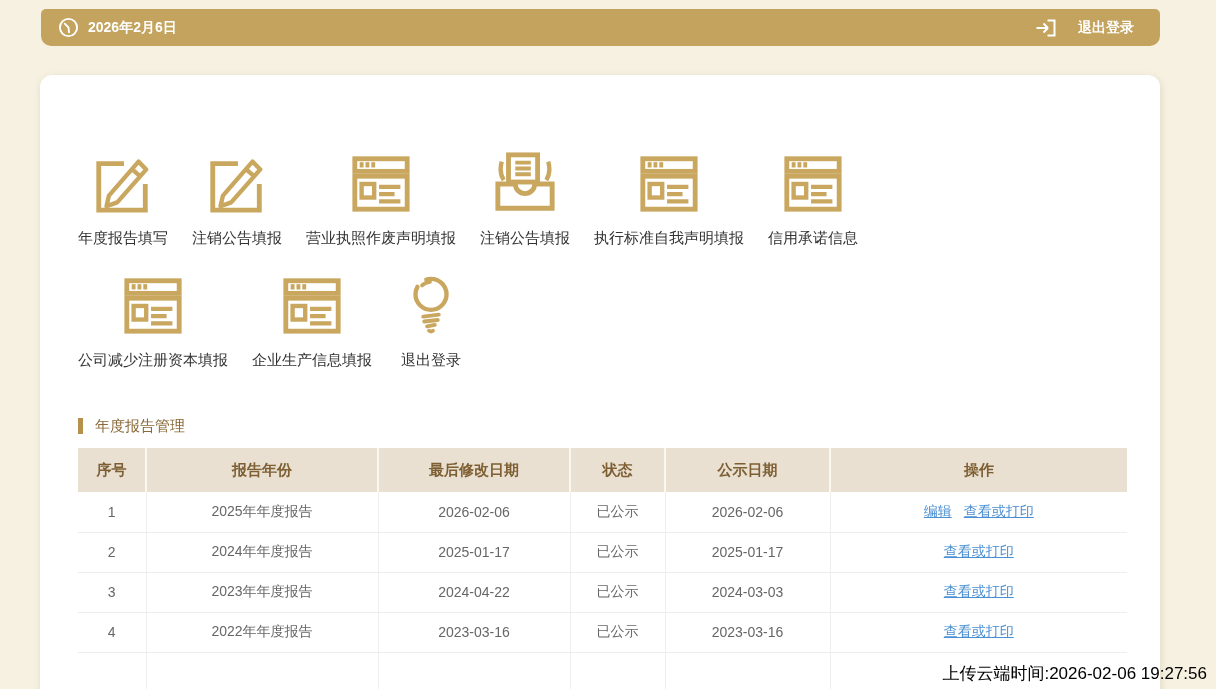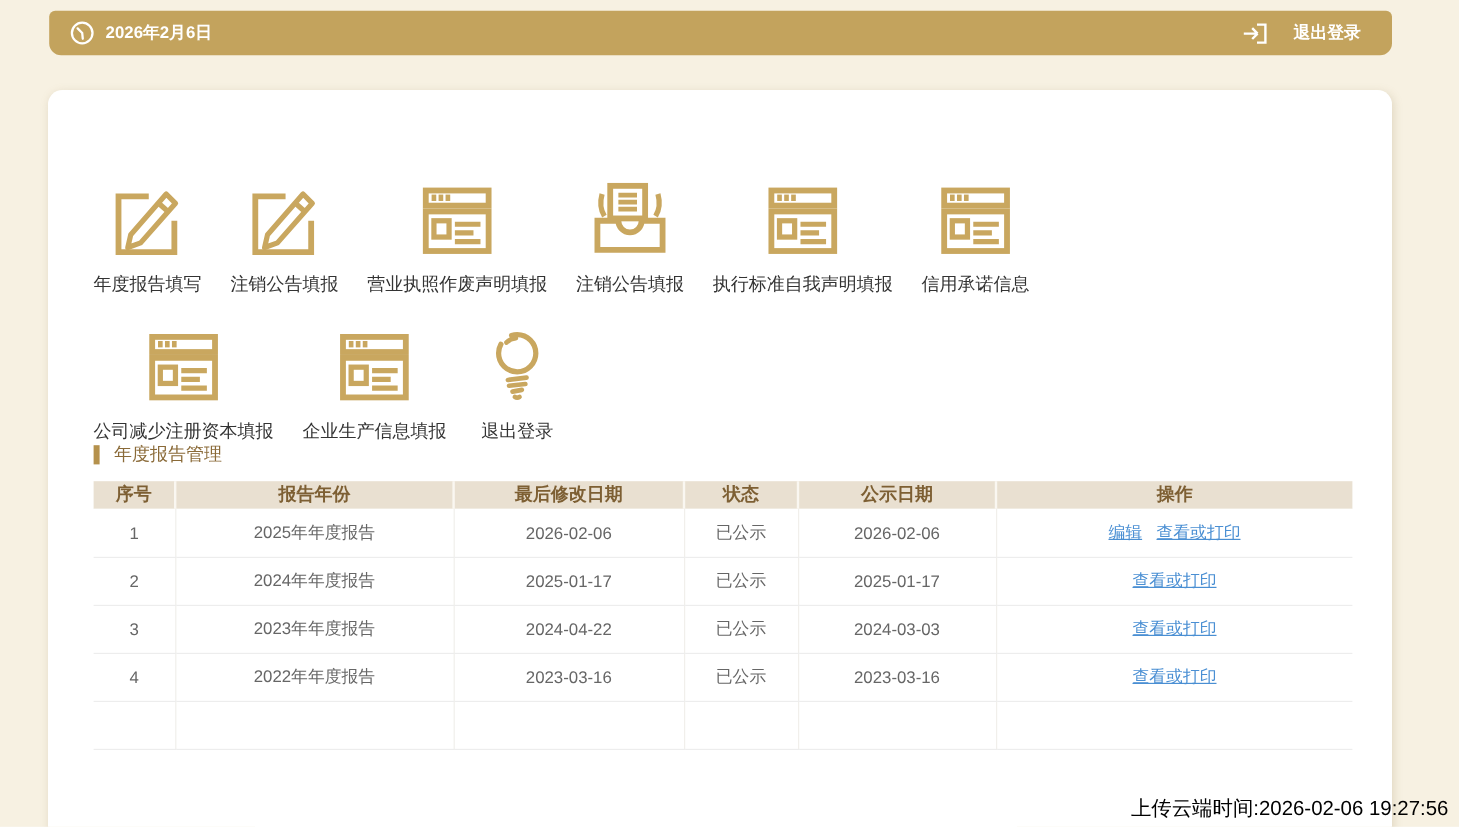--- a/index.html
+++ b/index.html
@@ -32,28 +32,28 @@
     padding:0 33px 0 38px;
   }
   
   .qa-row{display:flex;gap:24px;}
   .qa-row1{padding-top:72px;}
   .qa-row2{margin-top:22px;}
   .qa-item{display:flex;flex-direction:column;align-items:center;cursor:pointer;}
   .qa-icon{height:68px;display:flex;align-items:flex-end;justify-content:center;color:var(--icon-gold);}
   .qa-label{margin-top:13px;font-size:15px;line-height:19px;color:var(--text-dark);white-space:nowrap;}
   
-  .section-title{display:flex;align-items:center;gap:12px;
+  .section-title{margin-top:47px;display:flex;align-items:center;gap:12px;
     font-size:15px;line-height:19px;color:#8a6a38;}
   .marker{width:5px;height:16px;background:#b5914c;}
   
   table.report{border-collapse:collapse;table-layout:fixed;width:1049px;margin-top:13px;}
   table.report th{
     background:var(--header-bg);color:var(--brown);font-size:15px;font-weight:bold;
-    height:23px;border-right:2px solid #faf7f1;
+    height:44px;border-right:2px solid #faf7f1;
   }
   table.report th:last-child{border-right:none;}
   table.report td{
     height:40px;text-align:center;font-size:14px;color:var(--text-gray);
     border-bottom:1px solid #ededed;border-right:1px solid #f1efeb;
     background:#fff;white-space:nowrap;
   }
   table.report td:last-child{border-right:none;}
   a.lnk{color:var(--link-blue);text-decoration:underline;cursor:pointer;margin:12px 6px;}
   

